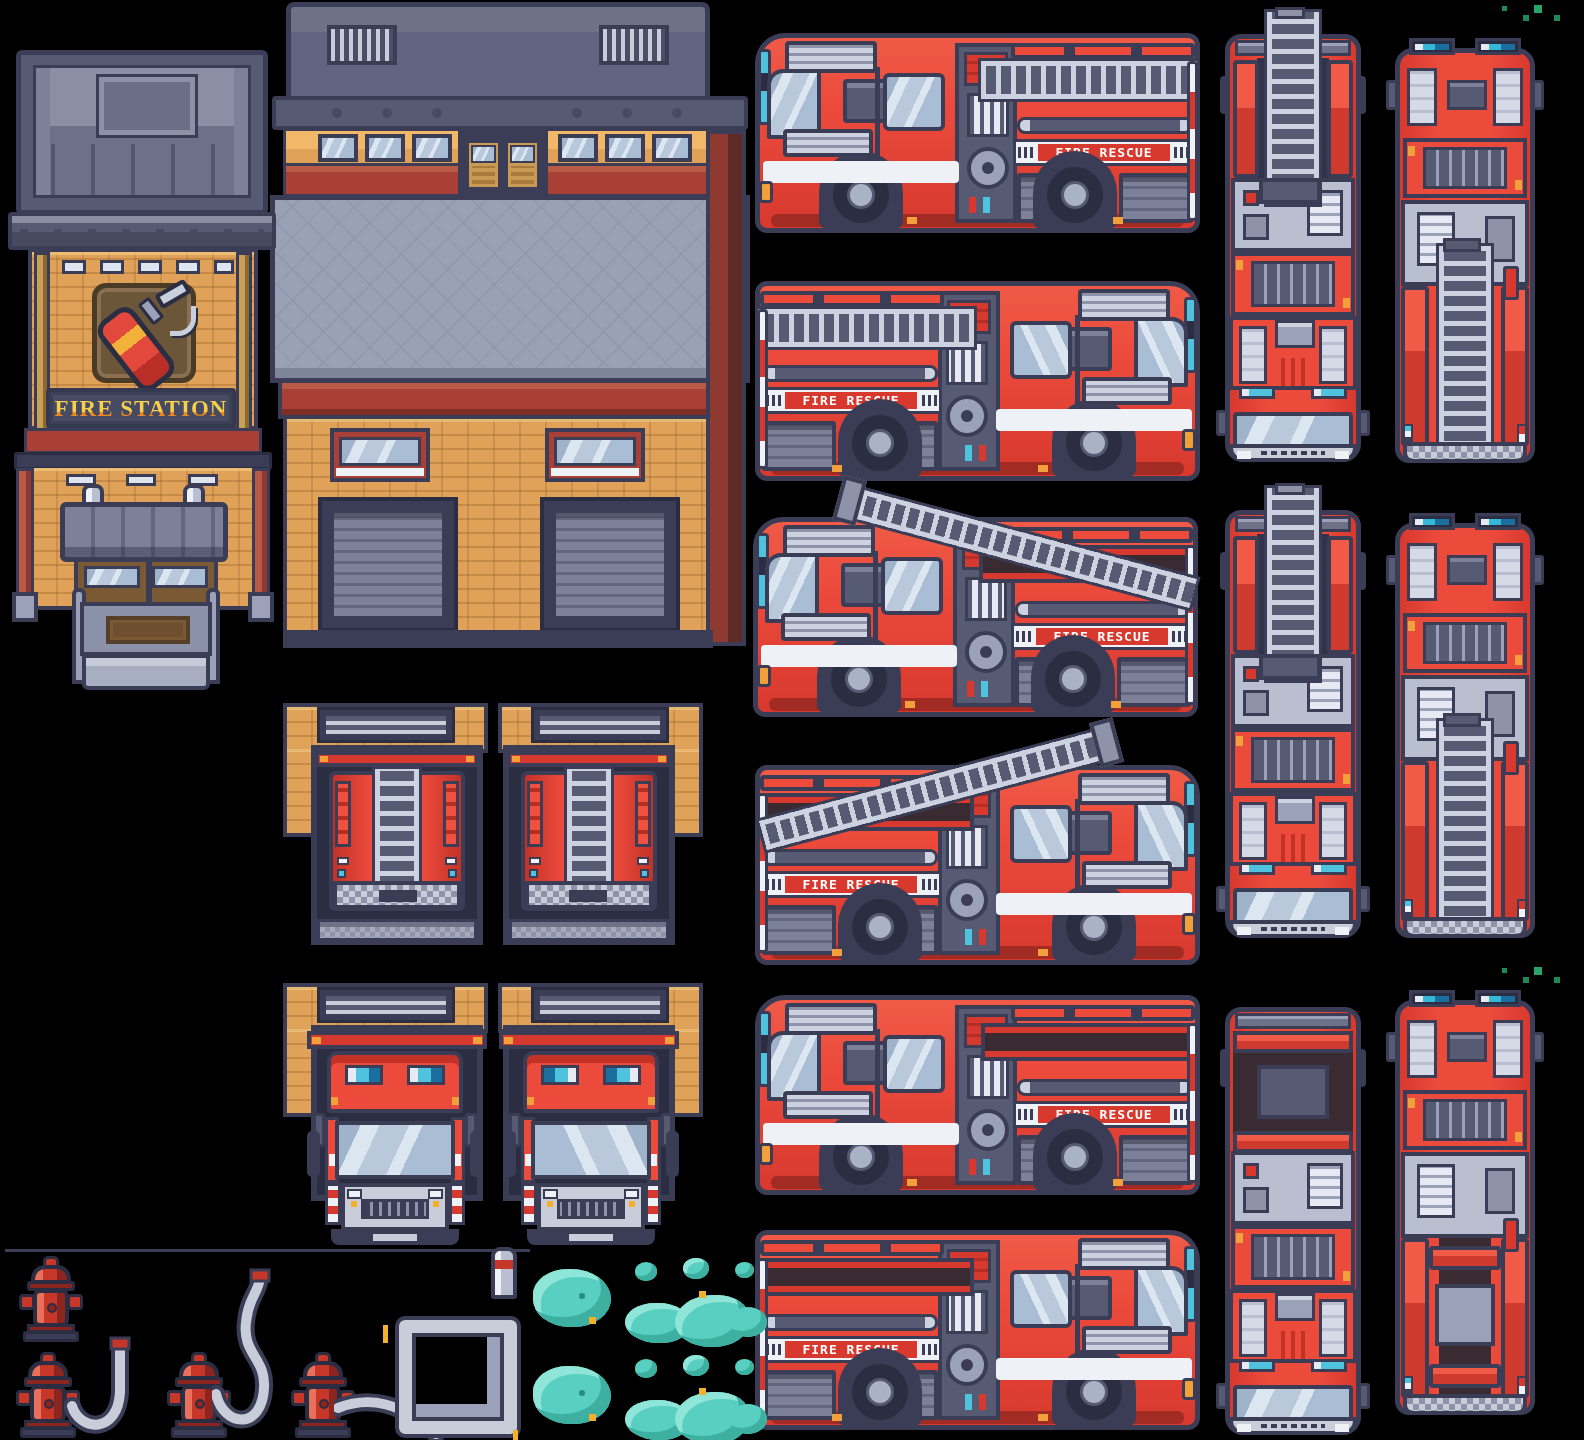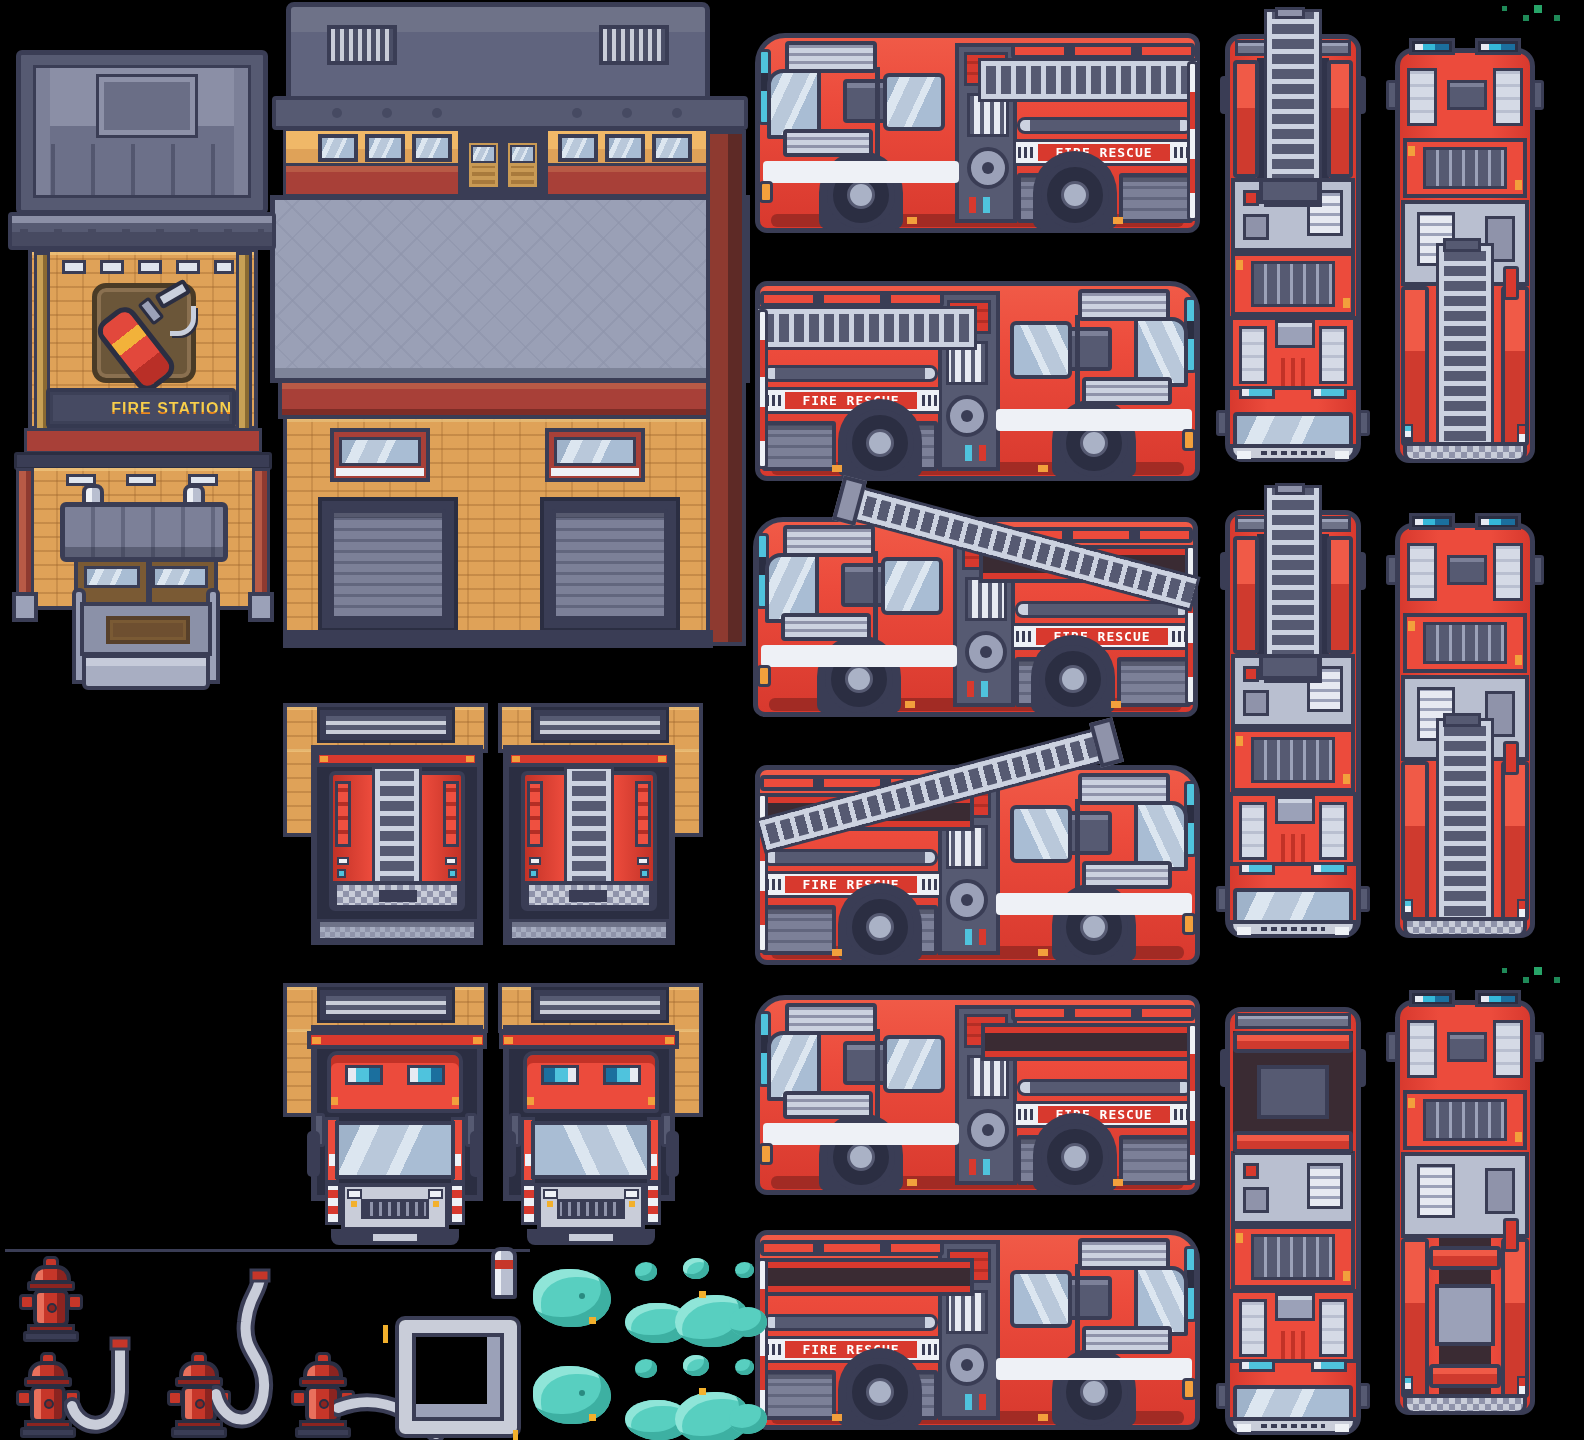--- a/index.html
+++ b/index.html
@@ -31,22 +31,22 @@
   .flip .unflip{transform:scaleX(-1);}
   .decal{color:#fff;font-family:"DejaVu Sans Mono",monospace;font-weight:bold;font-size:13px;
      letter-spacing:1px;text-align:center;white-space:nowrap;}
   
   .side-truck .ladder-stowed,.side-truck .rack-empty{display:none;}
   .side-truck.v-stowed .ladder-stowed{display:block;}
   .side-truck.v-rack .rack-empty{display:block;}
   .top-truck .ladder-col,.top-truck .rack-bars{display:none;}
   .top-truck.t-ladder .ladder-col{display:block;}
   .top-truck.t-rack .rack-bars{display:block;}
-  .signtext{font-weight:bold;font-size:16px;letter-spacing:1px;text-align:right;
-     font-family:Liberation Sans, sans-serif;
+  .signtext{font-weight:bold;font-size:23px;letter-spacing:1px;text-align:center;
+     font-family:Liberation Serif, serif;
      background:linear-gradient(180deg,#f2958a 0 22%,#f8cf4a 22% 58%,#ee8a1e 58%);
      -webkit-background-clip:text;background-clip:text;color:#f2a13b;-webkit-text-fill-color:transparent;}
   .cloud{background:var(--teal);}
 </style>
 </head>
 <body>
 
 <div class="scene">
 
   <div class="px" style="left:0;top:0;width:760px;height:710px;">

